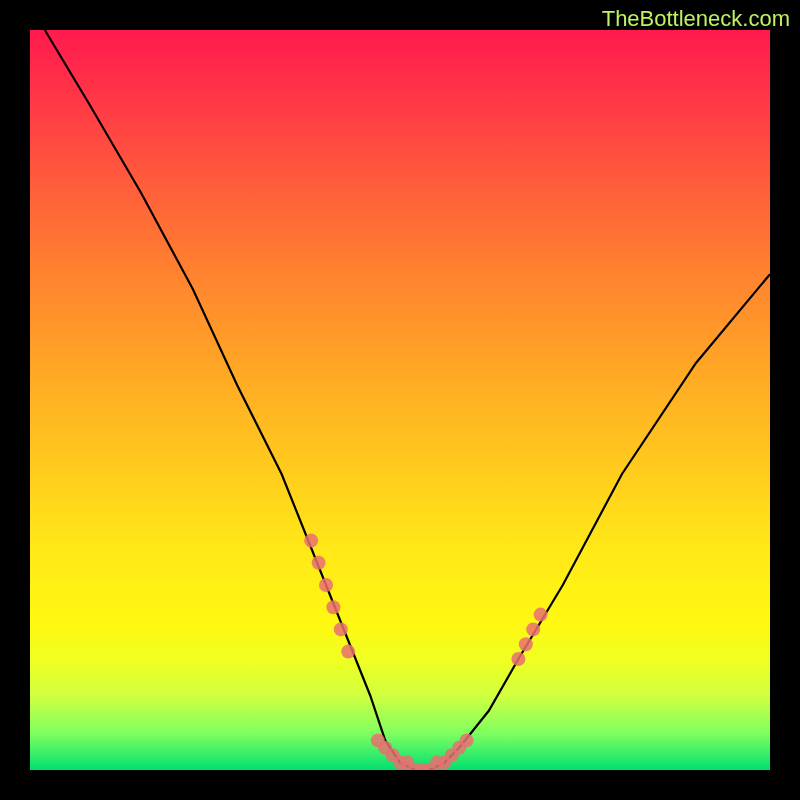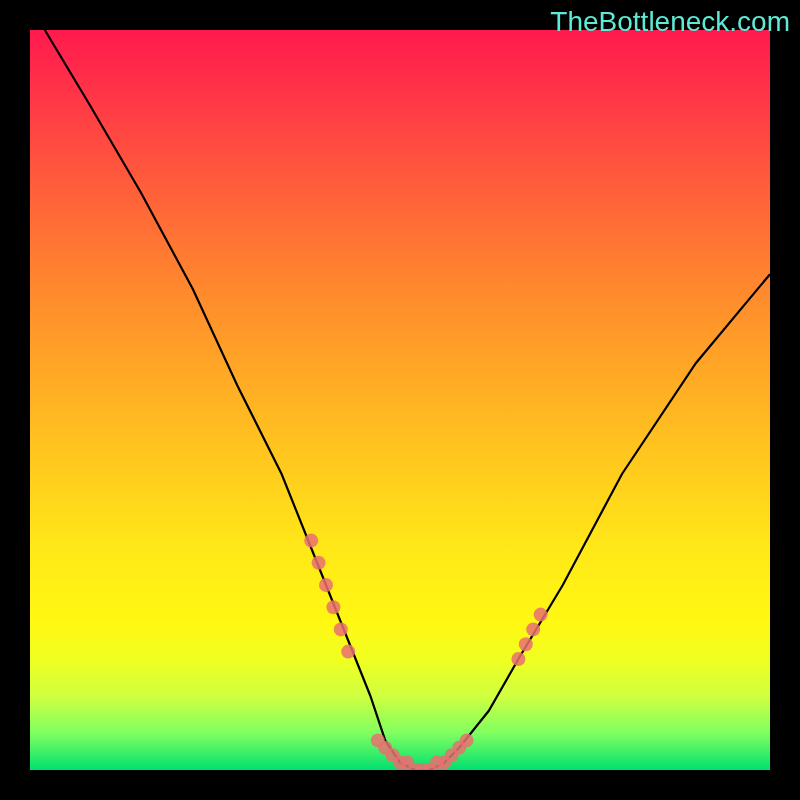--- a/index.html
+++ b/index.html
@@ -8,22 +8,22 @@
     width: 800px;
     height: 800px;
     background: #000;
     position: relative;
     font-family: Arial, sans-serif;
   }
   .watermark {
     position: absolute;
     top: 6px;
     right: 10px;
-    color: #5eead4;
-    font-size: 28px;
+    color: #bef264;
+    font-size: 22px;
     font-weight: 500;
     z-index: 10;
   }
   .plot-frame {
     position: absolute;
     top: 30px;
     left: 30px;
     width: 740px;
     height: 740px;
     background: linear-gradient(to bottom,

